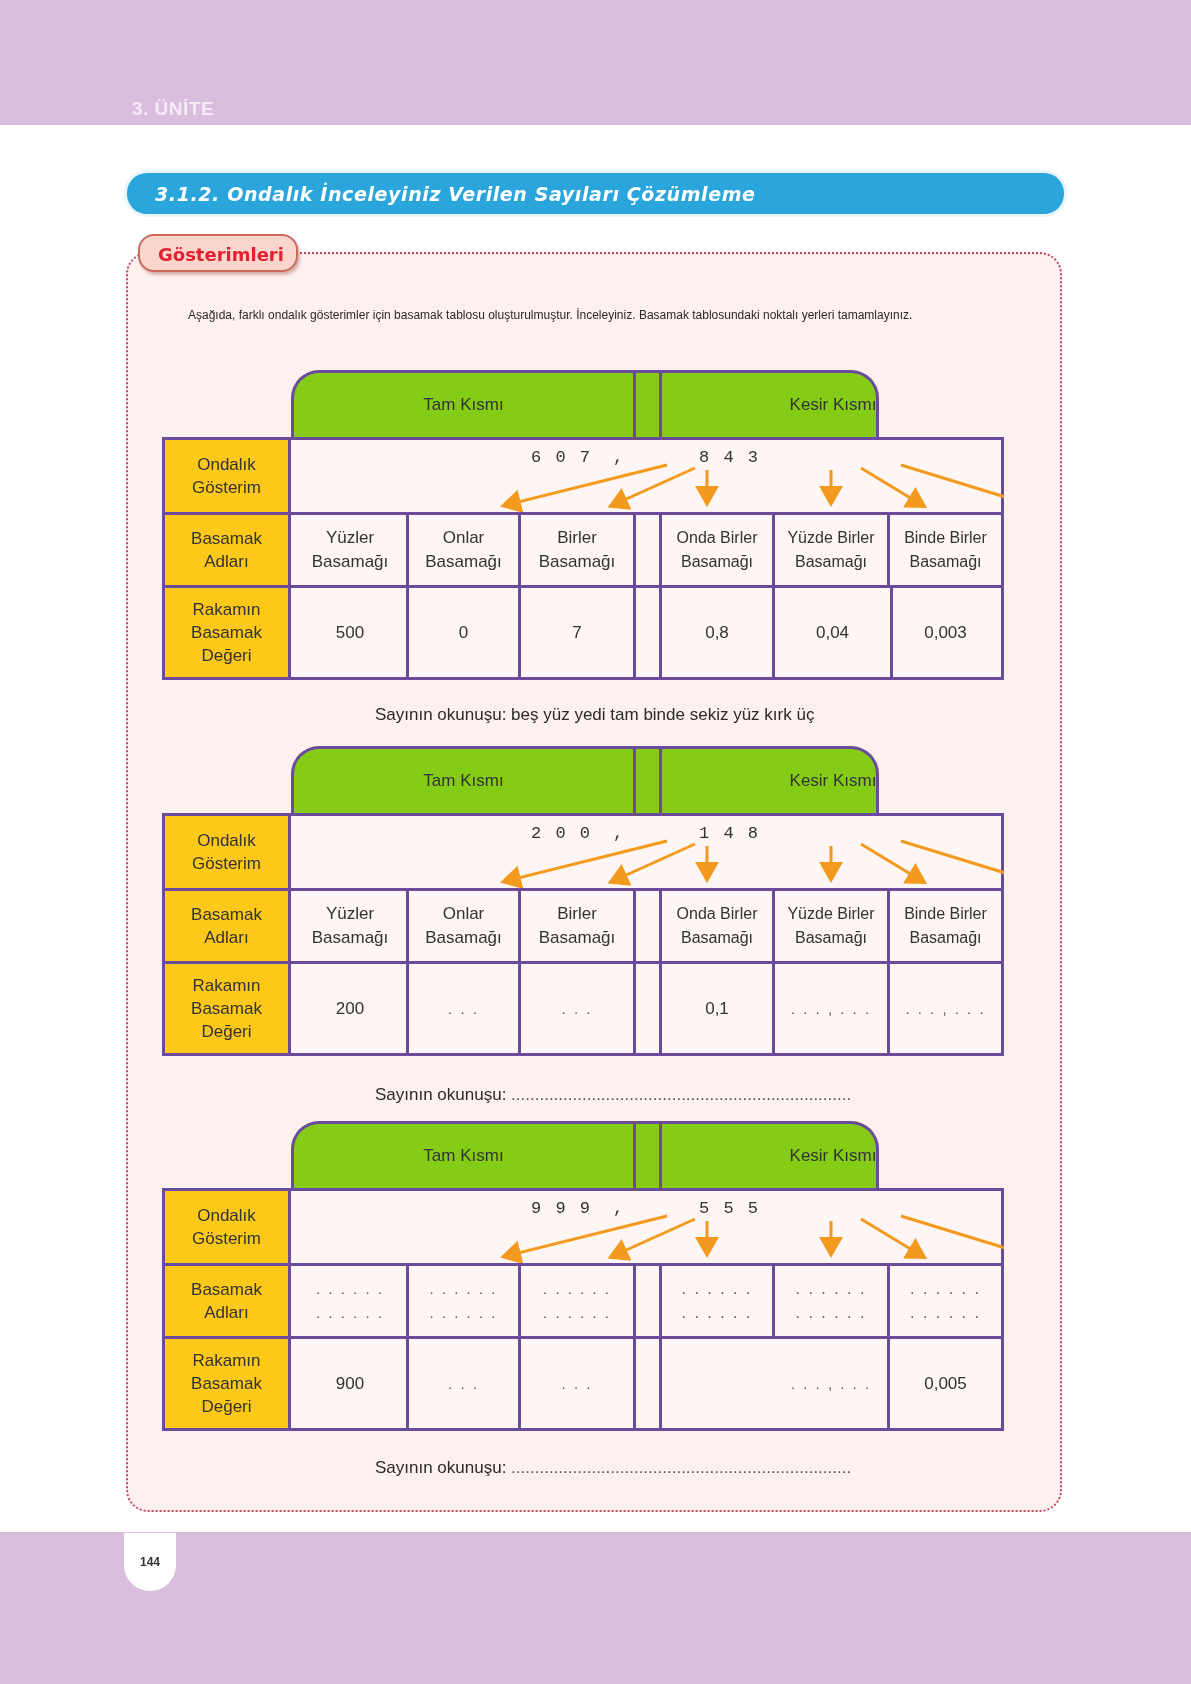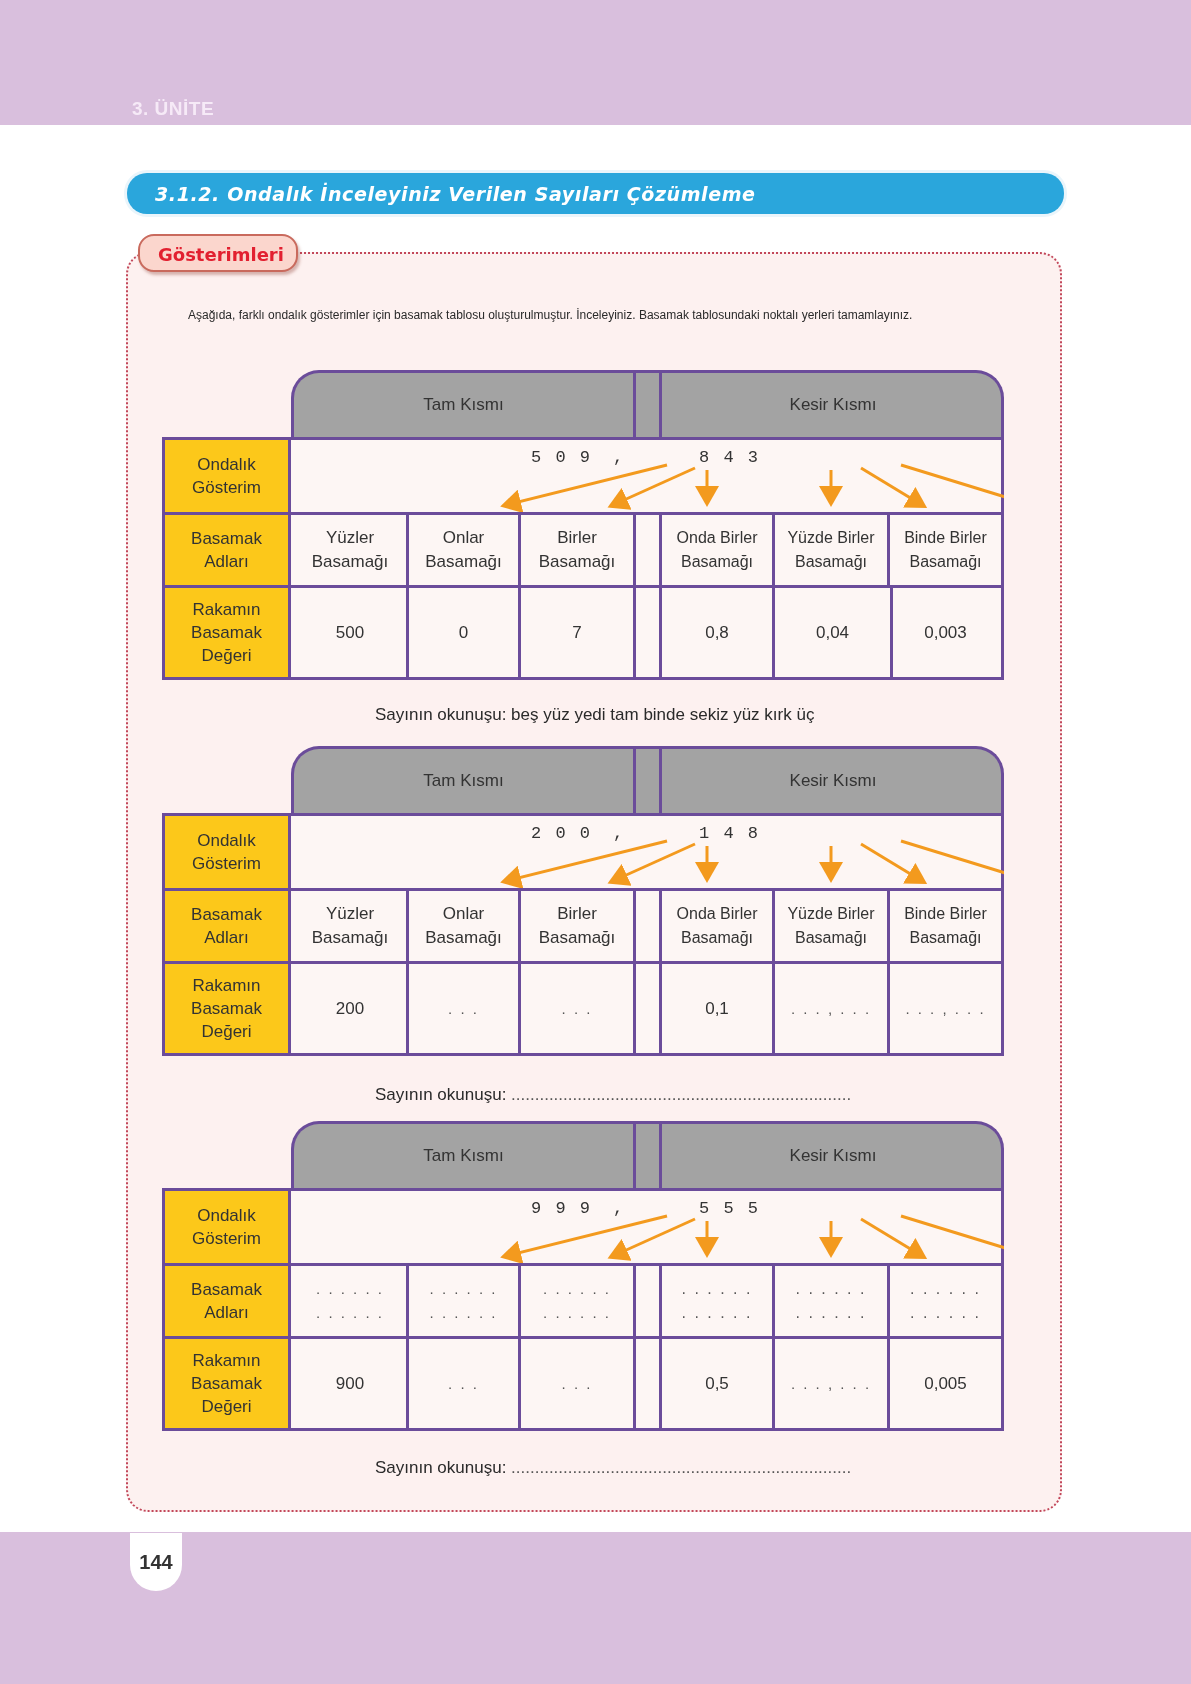--- a/index.html
+++ b/index.html
@@ -40,22 +40,22 @@
   }
   .intro {
     position: absolute; left: 160px; top: 303px; width: 886px; font-size: 12px;
     line-height: 24px; text-align: justify; color: #2a2a2a; z-index: 2;
   }
   .intro .indent { display: inline-block; width: 28px; }
 
   
   .ptable { position: absolute; left: 162px; width: 842px; z-index: 2; }
   .phead {
-    position: absolute; left: 129px; top: 0; width: 713px; height: 67px;
-    background: #a3a3a3; border: 3px solid #6b4c9a; border-bottom: none;
+    position: absolute; left: 129px; top: 0; width: 588px; height: 67px;
+    background: #84cc16; border: 3px solid #6b4c9a; border-bottom: none;
     border-radius: 28px 28px 0 0;
   }
   .phead .tam { position: absolute; left: 0; top: 0; width: 342px; height: 64px; border-right: 3px solid #6b4c9a; }
   .phead .kesir { position: absolute; left: 365px; top: 0; width: 345px; height: 64px; border-left: 3px solid #6b4c9a; }
   .phead span.lbl {
     position: absolute; width: 100%; text-align: center; top: 22px; font-size: 17px; color: #333;
   }
   .pgrid { position: absolute; left: 0; top: 67px; width: 842px; border: 3px solid #6b4c9a; background: #fdf6f4; }
   .prow { position: relative; width: 100%; border-top: 3px solid #6b4c9a; }
   .prow:first-child { border-top: none; }
@@ -81,24 +81,24 @@
   .reading {
     position: absolute; left: 345px; font-size: 17px; color: #2a2a2a; z-index: 2; margin-left: 30px;
   }
   .reading .dots { color: #555; letter-spacing: 0; }
 
   .bottom-band {
     position: absolute; left: 0; top: 1532px; width: 1191px; height: 152px;
     background: #d9bfdd;
   }
   .page-num {
-    position: absolute; left: 130px; top: 1533px; width: 52px; height: 58px;
+    position: absolute; left: 124px; top: 1533px; width: 52px; height: 58px;
     background: #ffffff; border-radius: 0 0 26px 26px;
     display: flex; align-items: center; justify-content: center;
-    font-size: 20px; font-weight: bold; color: #333;
+    font-size: 12px; font-weight: bold; color: #333;
   }
 </style>
 </head>
 <body>
 
 <div class="top-band"></div>
 <div class="unit-label">3. ÜNİTE</div>
 
 <div class="section-bar">
   <span class="section-title">3.1.2. Ondalık İnceleyiniz Verilen Sayıları Çözümleme</span>
@@ -120,21 +120,21 @@
       <div class="kesir">
           <span class="lbl">Kesir Kısmı</span>
         </div>
     </div>
     <div class="pgrid">
       <div class="prow r1" style="height:72px">
         <div class="lcell">
             <span style="white-space:pre-line">Ondalık
 Gösterim</span>
           </div>
-        <span class="numline" style="left:366px">5 0 9</span>
+        <span class="numline" style="left:366px">6 0 7</span>
         <span class="numline" style="left:448px">,</span>
         <span class="numline" style="left:534px">8 4 3</span>
         <svg class="arrows" width="713" height="72">
           <defs>
             <marker id="ah0" markerWidth="8" markerHeight="8" refX="5" refY="4" orient="auto" markerUnits="strokeWidth">
               <path d="M0,0 L7,4 L0,8 Z" fill="#f39a1e"></path>
             </marker>
           </defs>
           <g stroke="#f39a1e" stroke-width="3" fill="none" marker-end="url(#ah0)">
             <line x1="376" y1="25" x2="215" y2="65"></line>
@@ -308,21 +308,20 @@
       <div class="prow r3" style="height:92px">
         <div class="lcell">
             <span style="white-space:pre-line">Rakamın
 Basamak
 Değeri</span>
           </div>
         <div class="vcell" style="left:129px;width:115px">900</div>
         <div class="vcell blank" style="left:244px;width:112px">. . .</div>
         <div class="vcell blank" style="left:356px;width:115px">. . .</div>
         <div class="sepcell" style="left:471px;width:26px"></div>
-        <div class="vcell" style="left:497px;width:113px">0,5</div>
         <div class="vcell blank" style="left:610px;width:115px">. . . , . . .</div>
         <div class="vcell last" style="left:725px;width:111px">0,005</div>
       </div>
     </div>
   </div>
 </div>
 
 <div class="reading" style="top:705px">
   <span>Sayının okunuşu:</span> <span>beş yüz yedi tam binde sekiz yüz kırk üç</span>
 </div>

